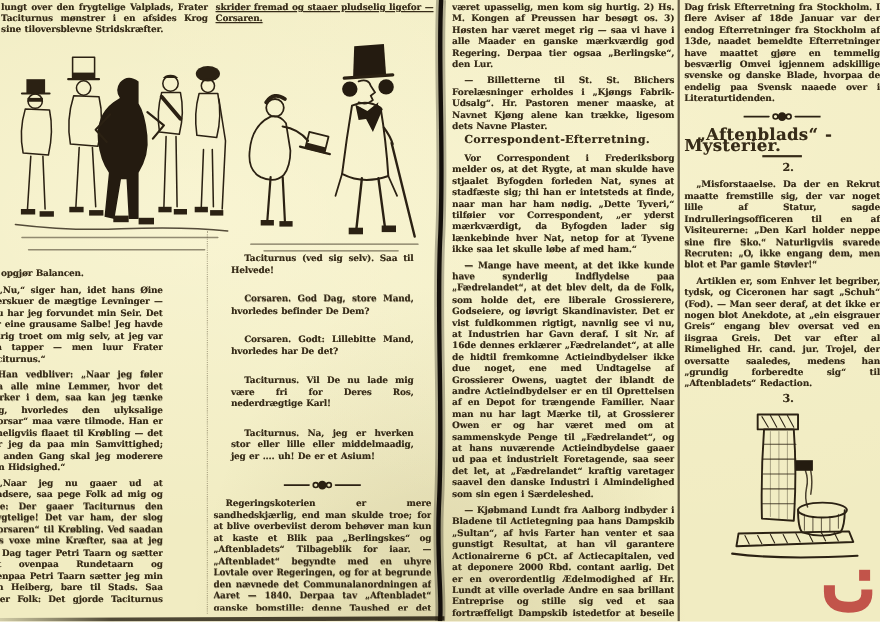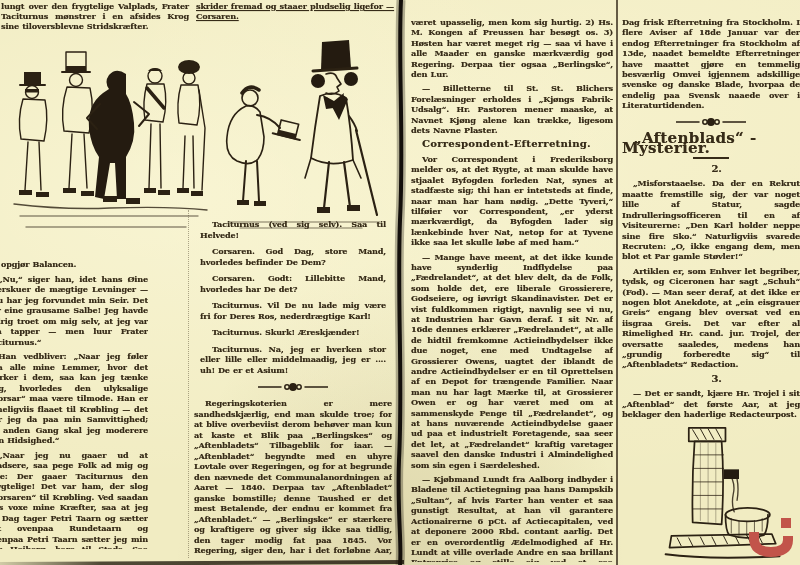--- a/index.html
+++ b/index.html
@@ -12,29 +12,29 @@
       #f1ecc2;
     font-family:"DejaVu Serif","Liberation Serif",serif;
     color:#362b18;
   }
   .txt{
     font-weight:700; font-size:8px; line-height:10.5px; text-align:justify;
     letter-spacing:-0.1px; word-spacing:0.5px;
     text-shadow:0.2px 0.2px 0.4px rgba(54,43,24,.55);
   }
   .txt p{margin:0 0 4px 0; text-indent:11px;}
-  .txt p.noind{text-indent:0;margin-top:16px;}
+  .txt p.noind{text-indent:0;}
   .abs{position:absolute;}
   .colA{left:-13px; top:243px; width:161px; height:306px; overflow:hidden;}
   .colB{left:194px; top:213px; width:198px; height:342px; overflow:hidden;}
   .colM{left:411px; top:1px; width:202px; height:561px; overflow:hidden; font-size:8.1px; line-height:10.4px;}
   .colR{left:622px; top:1px; width:178px; height:561px; overflow:hidden; font-size:8.1px; line-height:10.4px;}
   .topA{left:1px; top:1px; width:188px; line-height:10px;}
   .topB{left:196px; top:1px; width:198px; line-height:10px;}
-  .dlg p{margin:6px; text-indent:12px;}
+  .dlg p{margin:16px; text-indent:12px;}
   .head-mid{font-size:10px; text-align:left; text-indent:0; margin:7px 0 5px; letter-spacing:.3px;}
   .head-right{font-size:15px; text-align:left; text-indent:0; margin:9px 0 2px; letter-spacing:.3px;}
   .secnum{font-size:10px; text-align:center; text-indent:0; margin:3px 0 3px;}
   .shortrule{width:36px; height:1.6px; background:#362b18; margin:0 auto 5px;}
   .orn{display:block; margin:5px auto 5px;}
   .centerbox{text-align:center; text-indent:0;}
   .fold{left:388px; top:0; width:24px; height:565px;}
   .col-rule{left:616px; top:0; width:2px; height:565px; background:rgba(52,42,24,.75);}
   .colAB-rule{left:188px; top:210px; width:0; height:348px; border-left:1.5px dotted rgba(80,68,44,.45);}
   .bottom-edge{left:0; bottom:0; width:404px; height:4px;
@@ -157,21 +157,20 @@
   </div>
 
   <div class="abs colAB-rule"></div>
 
   <div class="abs txt colB">
     <div class="dlg">
       <p>Taciturnus (ved sig selv). Saa til Helvede!</p>
       <p>Corsaren. God Dag, store Mand, hvorledes befinder De Dem?</p>
       <p>Corsaren. Godt: Lillebitte Mand, hvorledes har De det?</p>
       <p>Taciturnus. Vil De nu lade mig være fri for Deres Ros, nederdrægtige Karl!</p>
-      <p>Taciturnus. Skurk! Æreskjænder!</p>
       <p>Taciturnus. Na, jeg er hverken stor eller lille eller middelmaadig, jeg er .... uh! De er et Asium!</p>
     </div>
     <svg class="orn" width="70" height="12" viewBox="0 0 70 12">
       <g class="ink-sketch" stroke-width="1.5">
         <path d="M0 6 h23"></path>
           <circle cx="29" cy="6" r="2.2"></circle>
           <circle cx="35" cy="6" r="3.2" fill="#2b2113"></circle>
           <circle cx="41" cy="6" r="2.2"></circle>
           <path d="M47 6 h23"></path>
       </g>
@@ -206,21 +205,20 @@
           <circle cx="41" cy="6" r="2.2"></circle>
           <path d="M47 6 h23"></path>
       </g>
     </svg>
     <p class="head-right">„Aftenblads“ - Mysterier.</p>
     <div class="shortrule"></div>
     <p class="secnum">2.</p>
     <p>„Misforstaaelse. Da der en Rekrut maatte fremstille sig, der var noget lille af Statur, sagde Indrulleringsofficeren til en af Visiteurerne: „Den Karl holder neppe sine fire Sko.“ Naturligviis svarede Recruten: „O, ikke engang dem, men blot et Par gamle Støvler!“</p>
     <p>Artiklen er, som Enhver let begriber, tydsk, og Ciceronen har sagt „Schuh“ (Fod). — Man seer deraf, at det ikke er nogen blot Anekdote, at „ein eisgrauer Greis“ engang blev oversat ved en iisgraa Greis. Det var efter al Rimelighed Hr. cand. jur. Trojel, der oversatte saaledes, medens han „grundig forberedte sig“ til „Aftenbladets“ Redaction.</p>
     <p class="secnum">3.</p>
-    <p>— Det er sandt, kjære Hr. Trojel i sit „Aftenblad“ det første Aar, at jeg beklager den haderlige Redacteurpost.</p>
     <div class="centerbox">
       <svg width="150" height="140" viewBox="0 0 150 145" style="display:inline-block;">
         <g class="ink-sketch" stroke-width="1.8">
           <rect x="52" y="5" width="38" height="14"></rect>
           <path d="M56 7 l6 10 M64 6 l6 11 M72 6 l6 11 M80 6 l6 11" stroke-width="1"></path>
           <path d="M58 19 q-3 40 -2 84 l30 2 q3 -46 0 -86 z"></path>
           <path d="M58 33 h30 M57 47 h31 M57 61 h30 M56 75 h31 M56 89 h31" stroke-width="1" opacity=".8"></path>
           <path d="M64 21 v80 M72 21 v82 M80 21 v82" stroke-width="1" opacity=".35"></path>
           <rect x="88" y="48" width="16" height="10" fill="#241b10" stroke="none"></rect>
           <path d="M97 58 q3 8 1 16 q-2 10 1 18 M102 58 q2 10 0 22" stroke-width="1.4" opacity=".85"></path>

